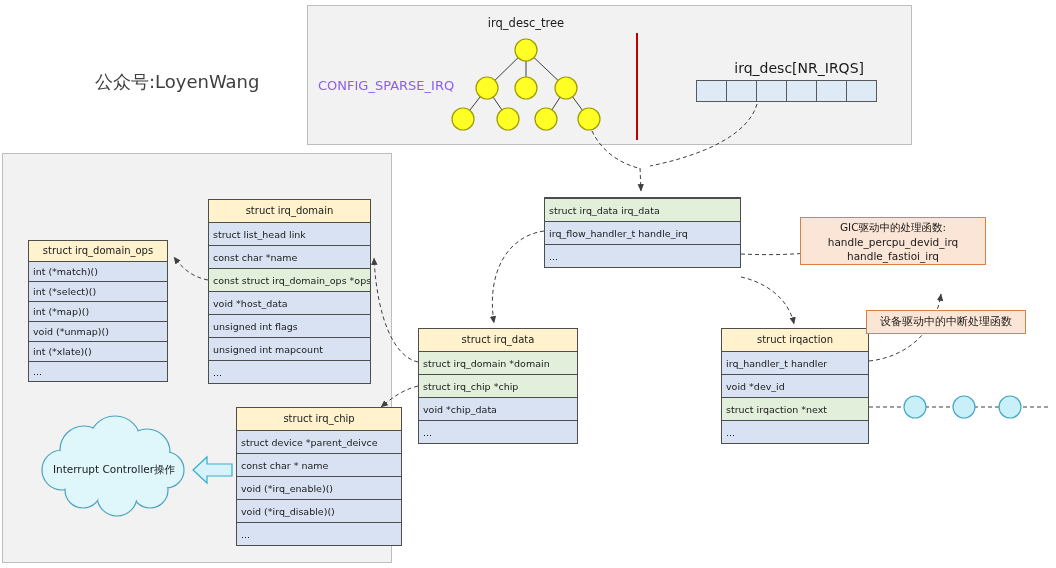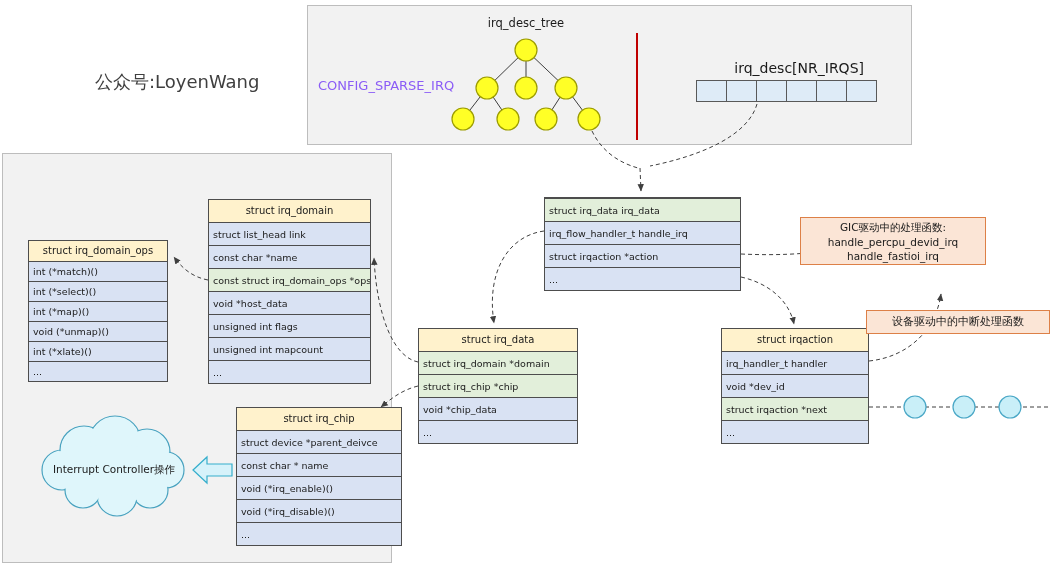--- a/index.html
+++ b/index.html
@@ -161,21 +161,20 @@
   <div class="row">struct device *parent_deivce</div>
   <div class="row">const char * name</div>
   <div class="row">void (*irq_enable)()</div>
   <div class="row">void (*irq_disable)()</div>
   <div class="row">...</div>
 </div>
 
 <div class="tbl" style="left:544px; top:197px; width:197px;">
   <div class="row green">struct irq_data irq_data</div>
   <div class="row">irq_flow_handler_t handle_irq</div>
-  <div class="row">struct irqaction *action</div>
   <div class="row">...</div>
 </div>
 
 <div class="tbl" style="left:418px; top:328px; width:160px;">
   <div class="hdr">struct irq_data</div>
   <div class="row green">struct irq_domain *domain</div>
   <div class="row green">struct irq_chip *chip</div>
   <div class="row">void *chip_data</div>
   <div class="row">...</div>
 </div>
@@ -187,15 +186,15 @@
   <div class="row green">struct irqaction *next</div>
   <div class="row">...</div>
 </div>
 
 <div class="callout" style="left:800px; top:174px; width:186px; height:48px; padding-top:2px; line-height:14.5px;">
   <div>GIC驱动中的处理函数:</div>
   <div>handle_percpu_devid_irq</div>
   <div>handle_fastioi_irq</div>
 </div>
 
-<div class="callout" style="left:866px; top:267px; width:184px; height:24px; line-height:22px; font-size:11px;">设备驱动中的中断处理函数</div>
+<div class="callout" style="left:866px; top:267px; width:160px; height:24px; line-height:22px; font-size:11px;">设备驱动中的中断处理函数</div>
 
 <div class="label" style="left:38px; top:463px; width:152px; text-align:center; font-size:10.5px;">Interrupt Controller操作</div>
 
 </body></html>

